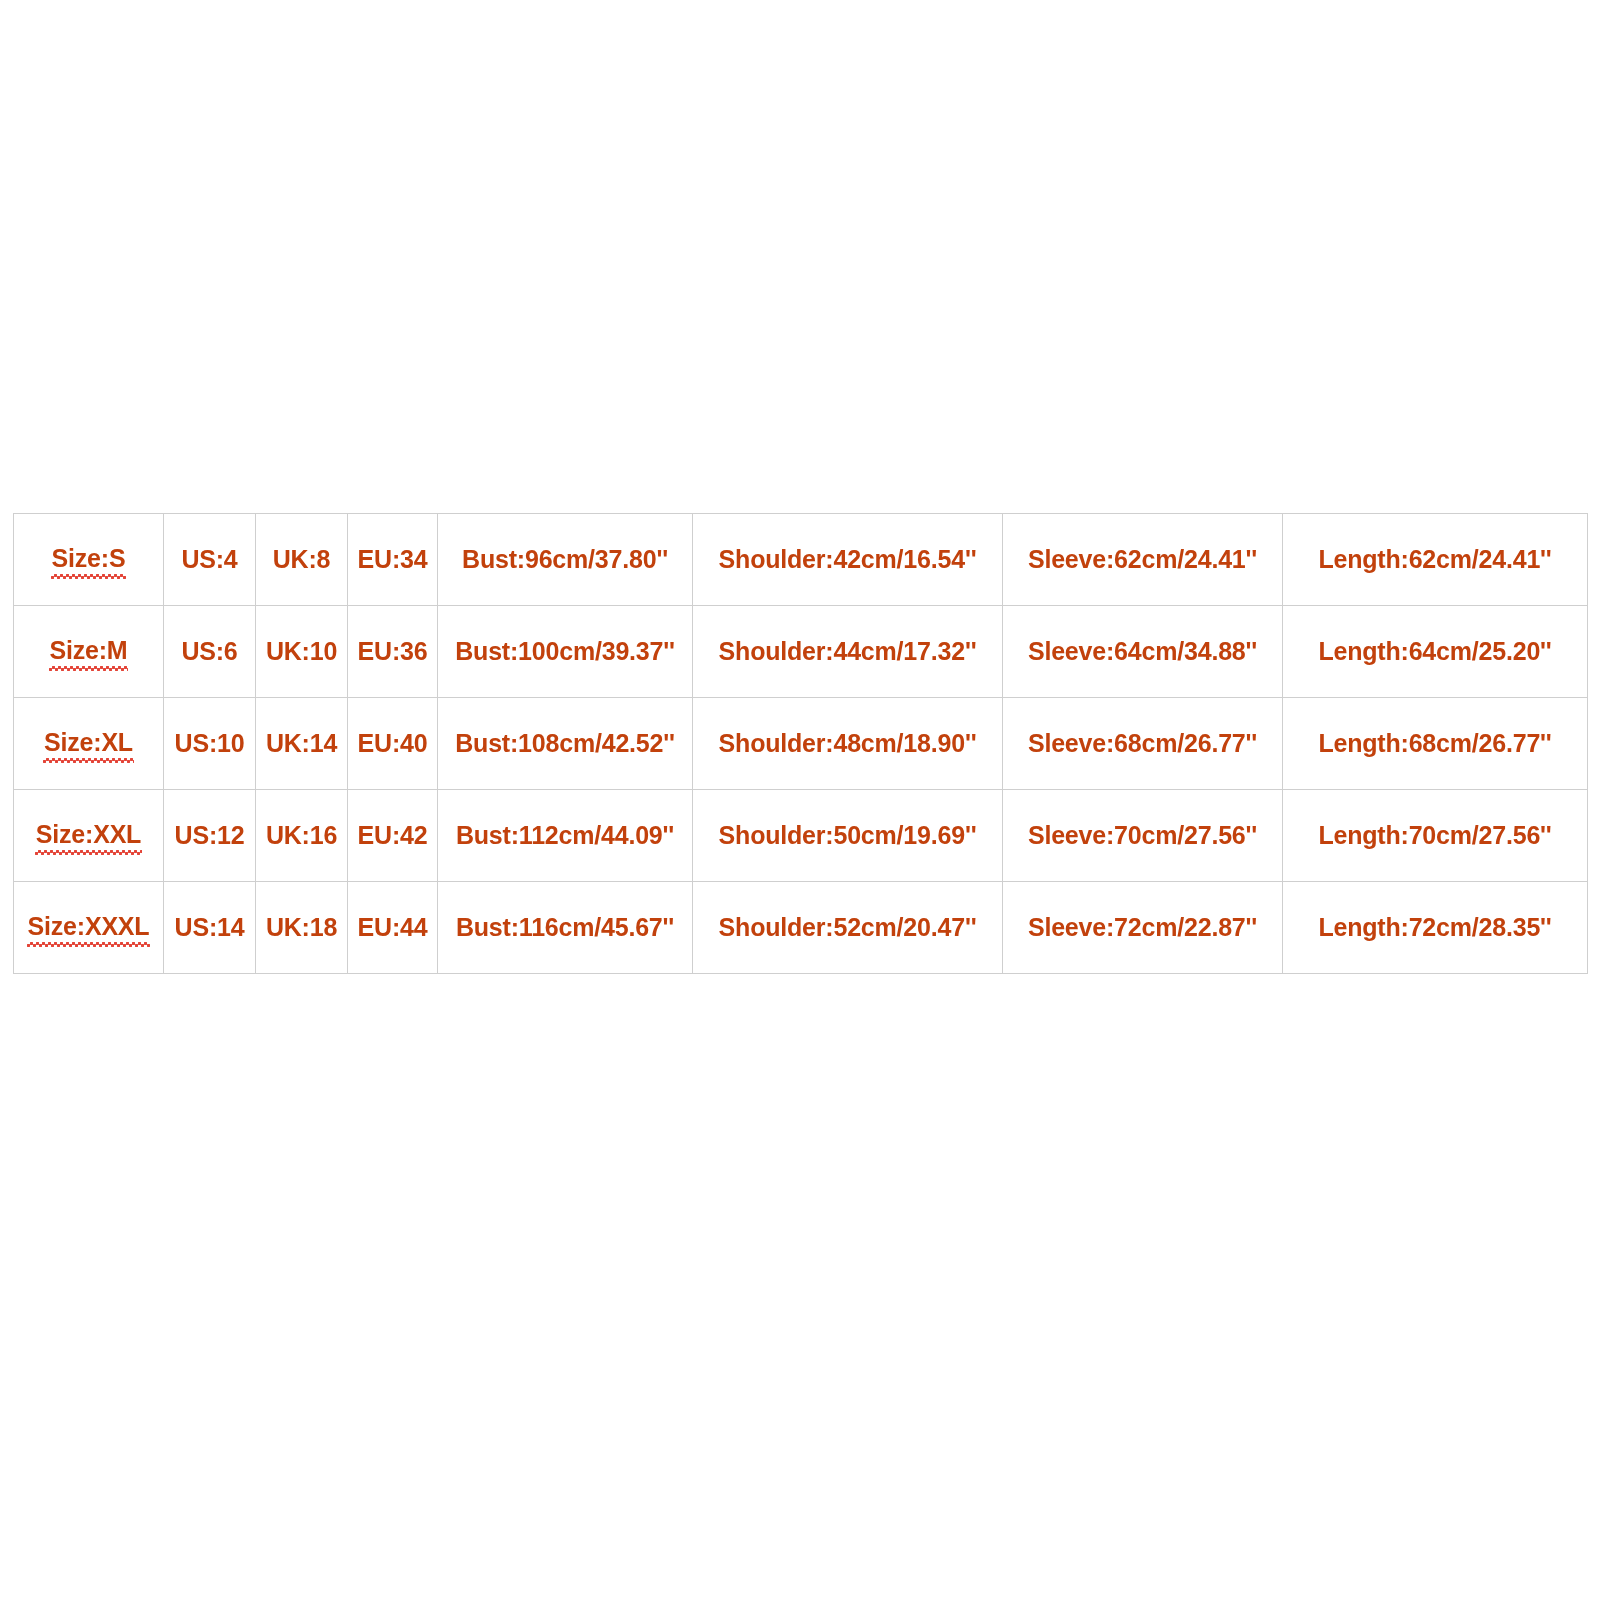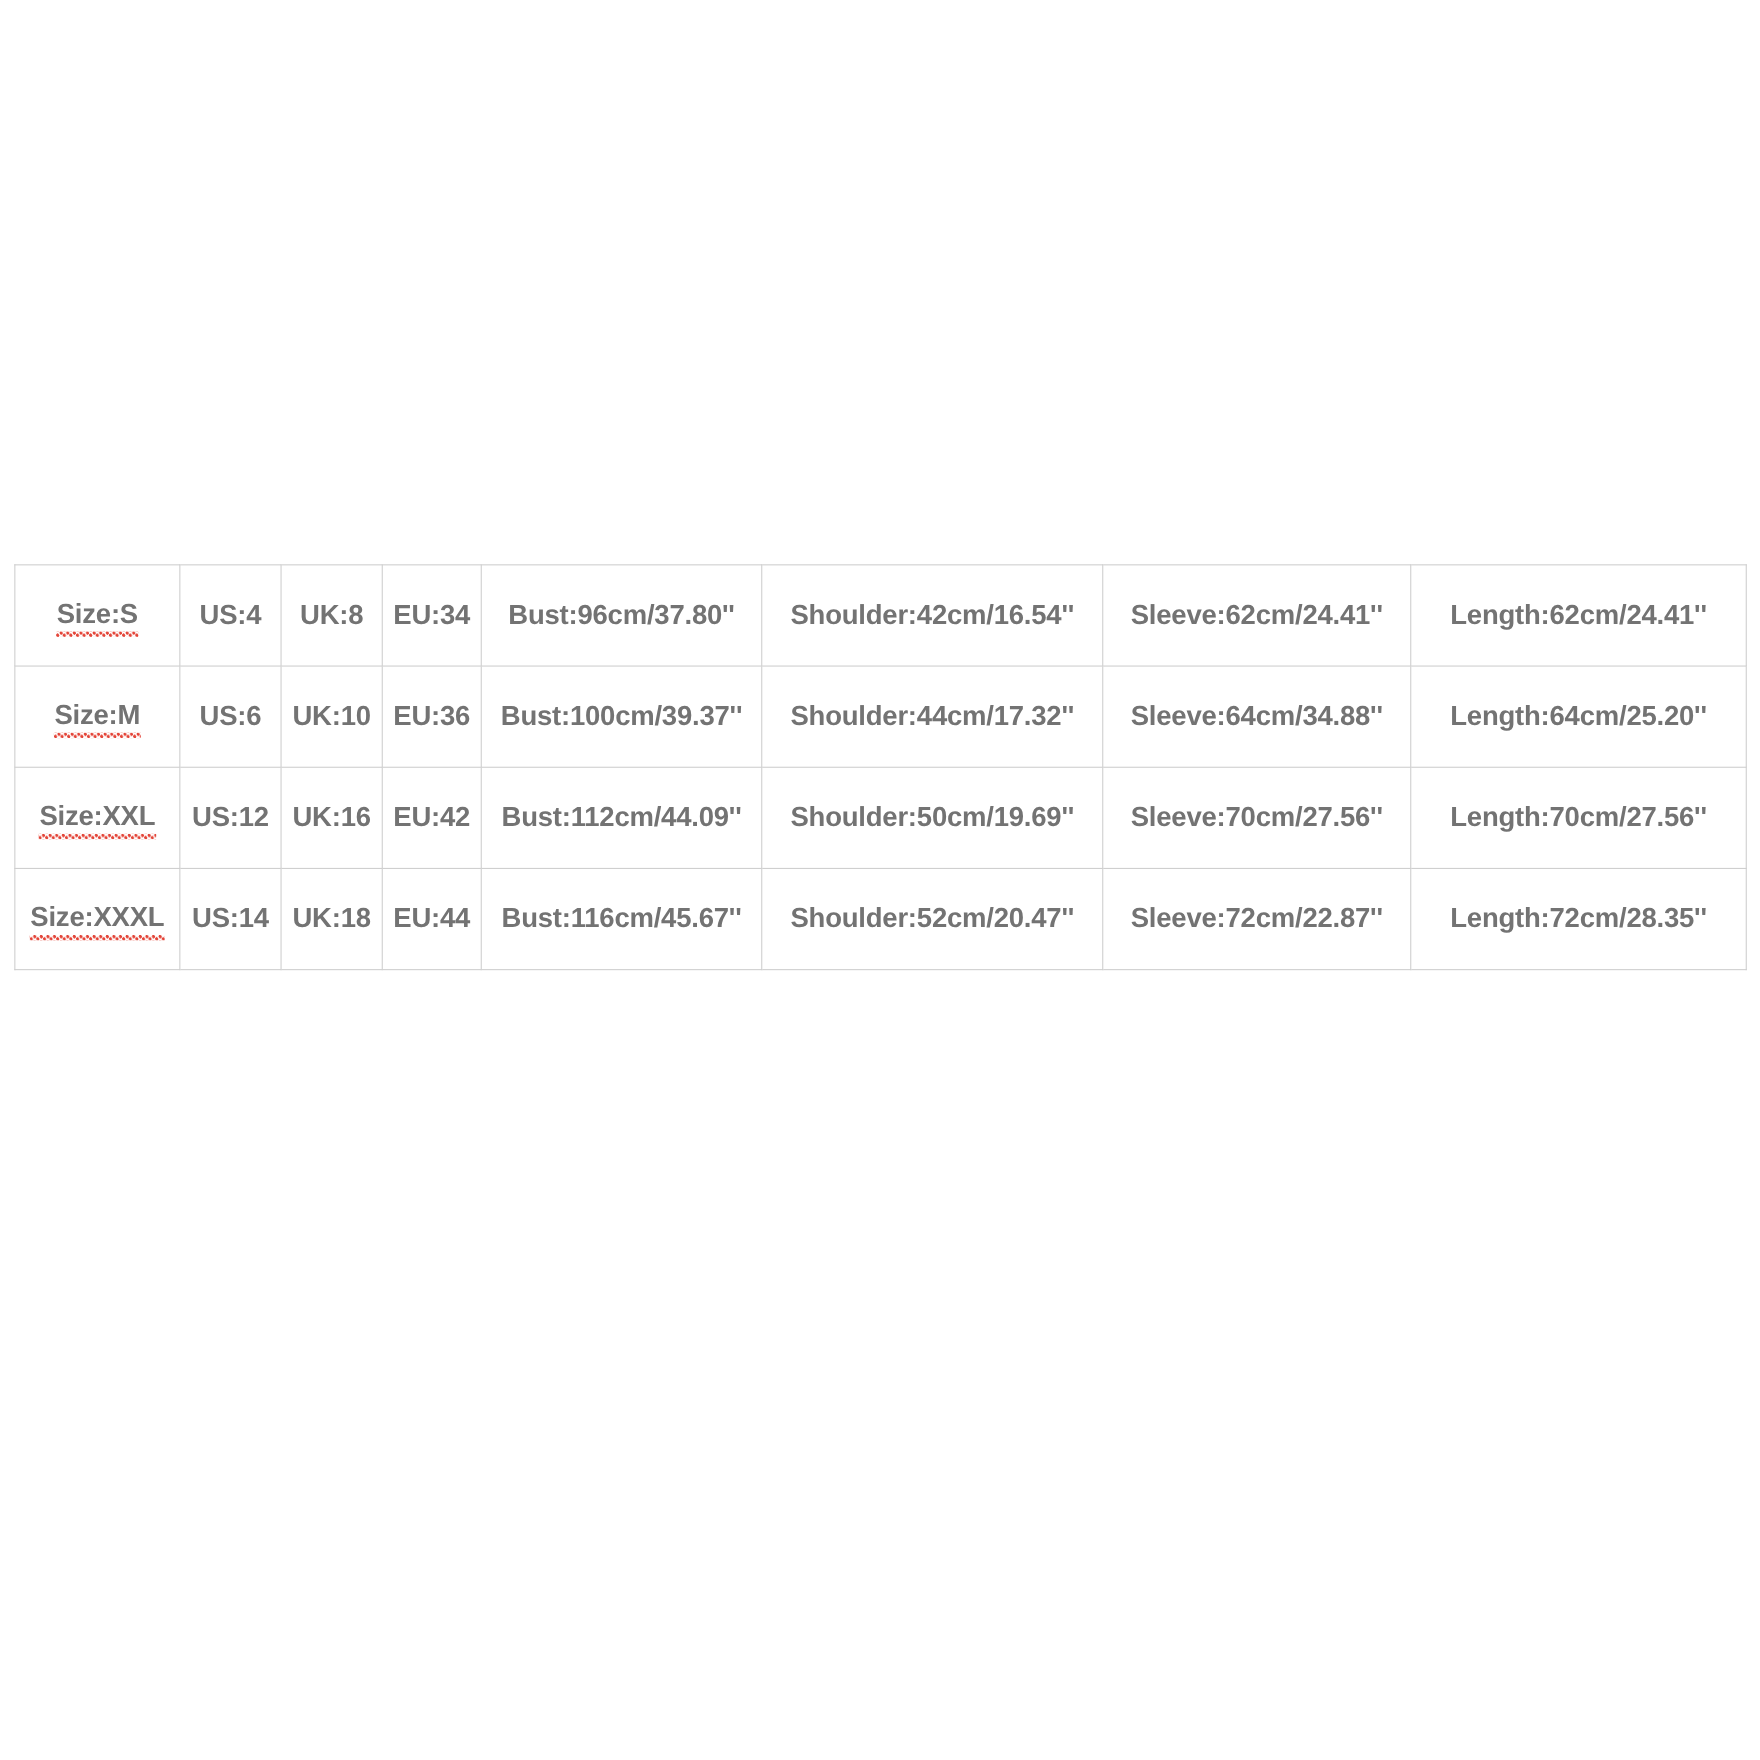--- a/index.html
+++ b/index.html
@@ -33,21 +33,21 @@
     width: 100%;
     table-layout: fixed;
   }
   table.size-table td {
     border: 1px solid #cfcfcf;
     height: 91px;
     text-align: center;
     vertical-align: middle;
     font-weight: bold;
     font-size: 25px;
-    color: #737373;
+    color: #c2410c;
     padding: 0 6px;
     white-space: nowrap;
     letter-spacing: -0.2px;
   }
   
   col.c-size     { width: 150px; }
   col.c-us       { width: 92px; }
   col.c-uk       { width: 92px; }
   col.c-eu       { width: 90px; }
   col.c-bust     { width: 255px; }
@@ -108,20 +108,30 @@
           <td><span class="size-cell">Size:M</span></td>
           <td>US:6</td>
           <td>UK:10</td>
           <td>EU:36</td>
           <td>Bust:100cm/39.37''</td>
           <td>Shoulder:44cm/17.32''</td>
           <td>Sleeve:64cm/34.88''</td>
           <td>Length:64cm/25.20''</td>
         </tr>
         <tr>
+          <td><span class="size-cell">Size:XL</span></td>
+          <td>US:10</td>
+          <td>UK:14</td>
+          <td>EU:40</td>
+          <td>Bust:108cm/42.52''</td>
+          <td>Shoulder:48cm/18.90''</td>
+          <td>Sleeve:68cm/26.77''</td>
+          <td>Length:68cm/26.77''</td>
+        </tr>
+        <tr>
           <td><span class="size-cell">Size:XXL</span></td>
           <td>US:12</td>
           <td>UK:16</td>
           <td>EU:42</td>
           <td>Bust:112cm/44.09''</td>
           <td>Shoulder:50cm/19.69''</td>
           <td>Sleeve:70cm/27.56''</td>
           <td>Length:70cm/27.56''</td>
         </tr>
         <tr>

